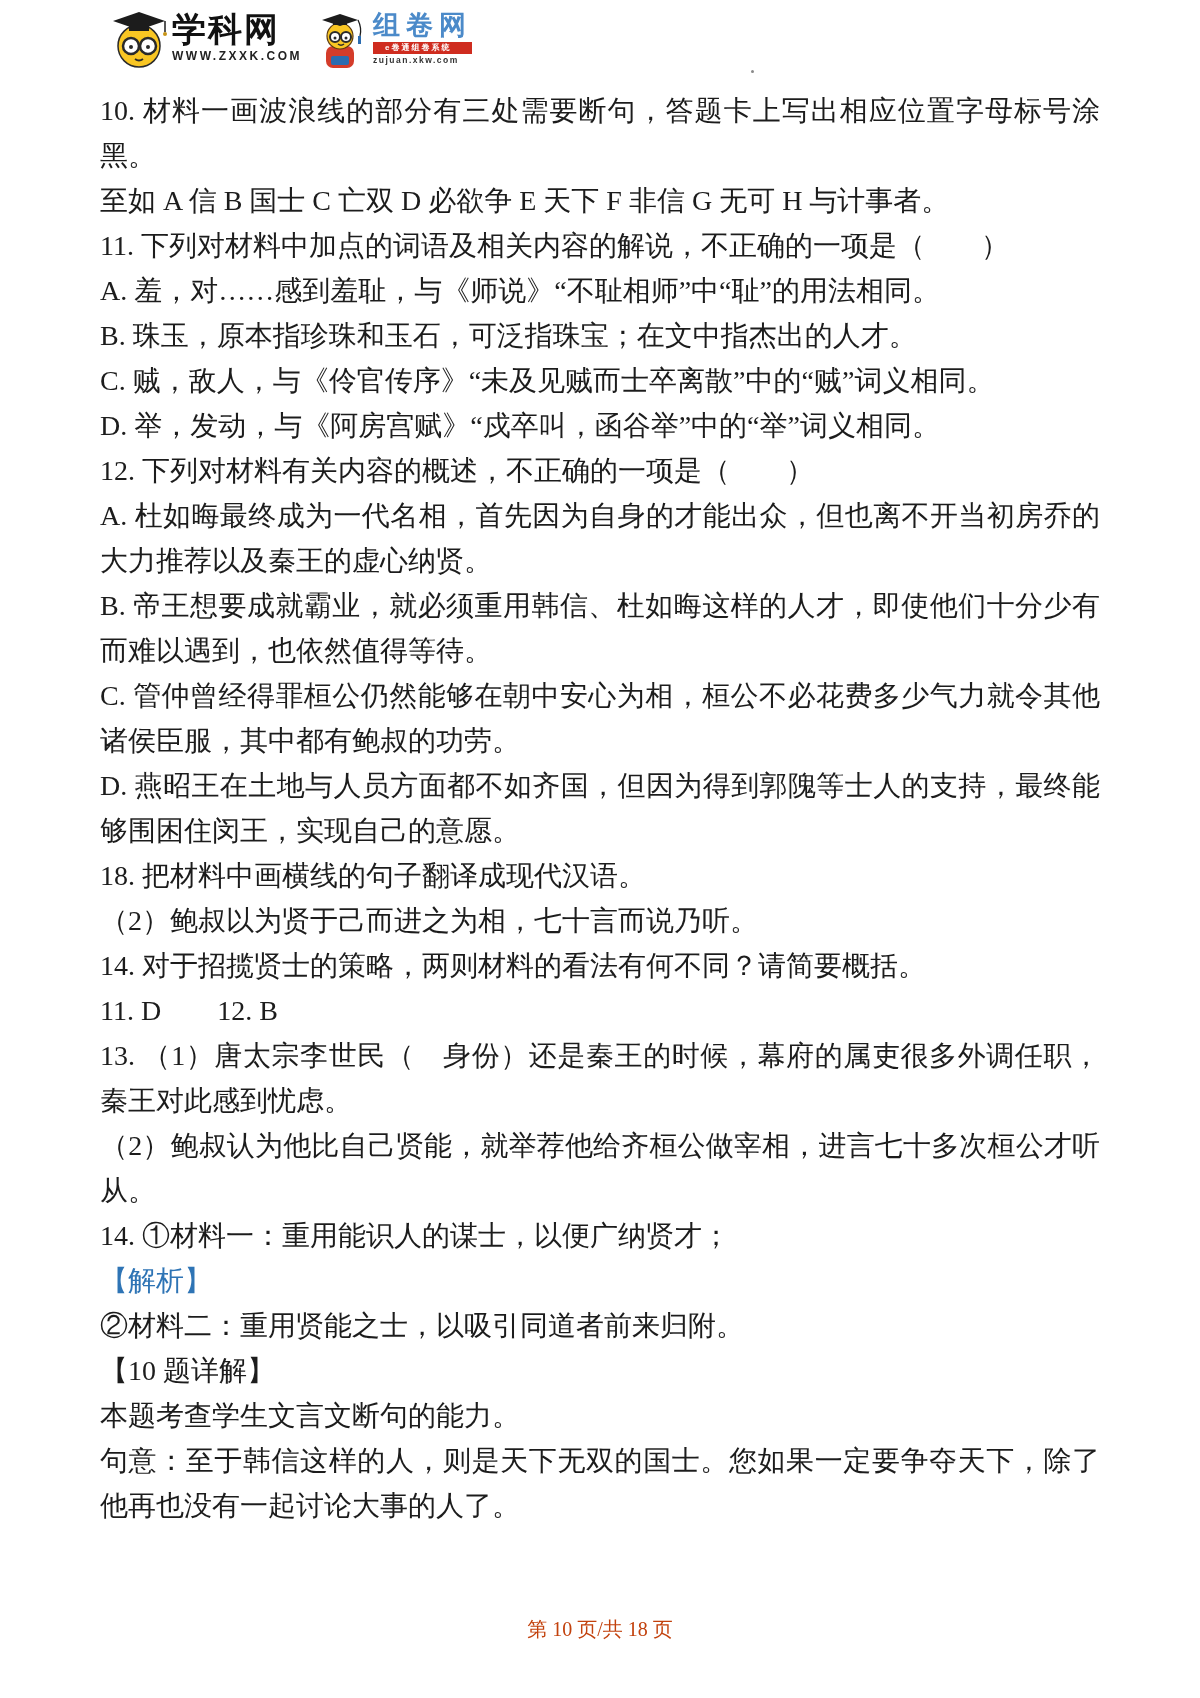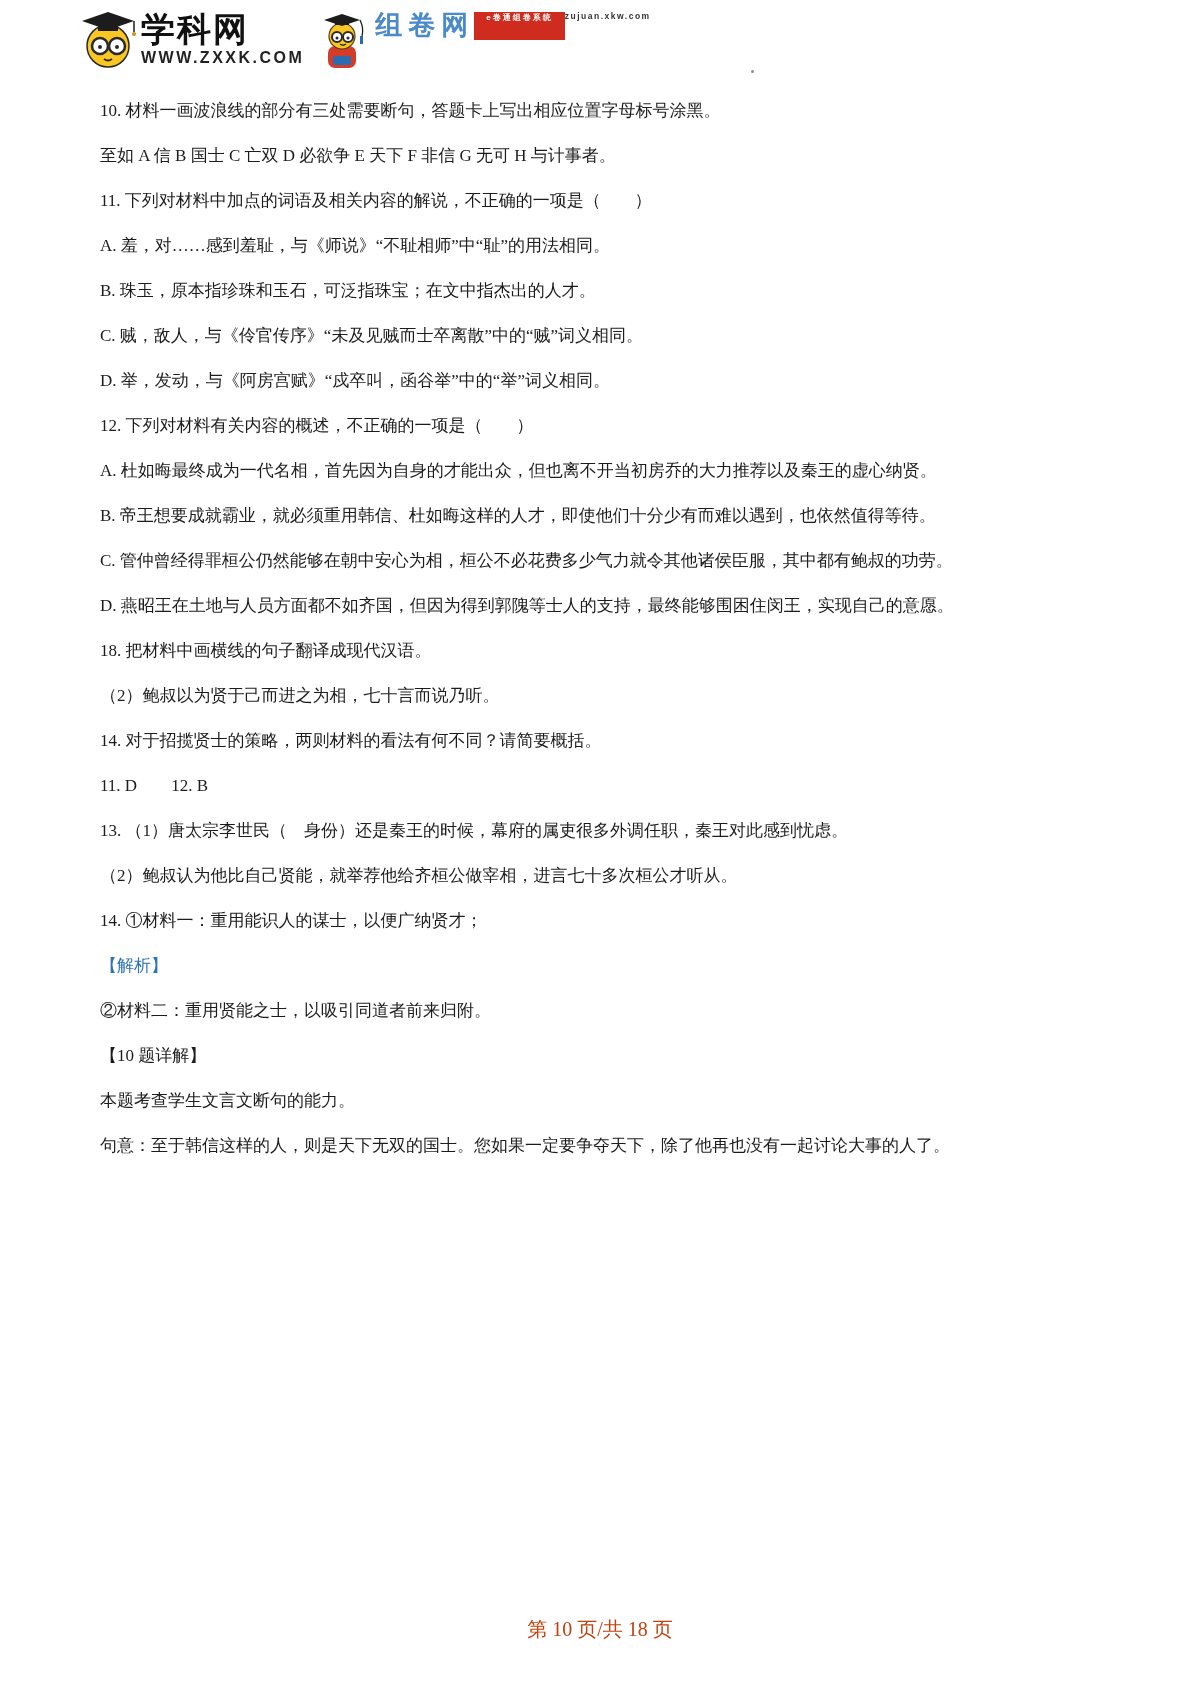--- a/index.html
+++ b/index.html
@@ -8,57 +8,57 @@
     width:1200px;height:1698px;
     background:#ffffff;
     margin:0 auto;
     overflow:hidden;
     font-family:"Liberation Serif","DejaVu Serif",serif;
     color:#1c1c1c;
   }
 
   
   .header{
-    position:absolute;top:10px;left:79px;
+    position:absolute;top:10px;left:110px;
     display:flex;align-items:flex-start;gap:16px;justify-content:center;
   }
   .logo{display:flex;align-items:flex-start;}
   .zxxk-text{margin-left:4px;}
   .zxxk-name{
     font-family:"Liberation Sans","DejaVu Sans",sans-serif;
     font-weight:bold;font-size:34px;line-height:38px;color:#111;
     letter-spacing:2px;
   }
   .zxxk-url{
     font-family:"Liberation Sans","DejaVu Sans",sans-serif;
-    font-weight:bold;font-size:16px;letter-spacing:2.5px;color:#222;
+    font-weight:bold;font-size:12px;letter-spacing:2.5px;color:#222;
     margin-top:1px;
   }
-  .zj-text{margin-left:5px;display:flex;flex-direction:row;}
+  .zj-text{margin-left:5px;display:flex;flex-direction:column;}
   .zj-name{
     font-family:"Liberation Sans","DejaVu Sans",sans-serif;
     font-weight:bold;font-size:27px;line-height:30px;
     color:#4b8ac9;letter-spacing:6px;
   }
   .zj-banner{
     margin-top:2px;background:#cf2c1f;color:#ffffff;
     font-family:"Liberation Sans","DejaVu Sans",sans-serif;
     font-size:8px;line-height:12px;letter-spacing:2px;
     padding:0 12px;font-weight:bold;white-space:nowrap;
   }
   .zj-url{
     font-family:"Liberation Sans","DejaVu Sans",sans-serif;
     font-weight:bold;font-size:8.5px;letter-spacing:1.5px;color:#333;
     margin-top:1px;
   }
 
   
   .main{
     position:absolute;top:88px;left:100px;width:1000px;
-    font-size:17px;line-height:45px;
+    font-size:28px;line-height:45px;
   }
   .line{margin:0;text-align:justify;}
   .blue-label{color:#2e74b5;}
   .after-label{padding-left:9px;}
 
   
   .footer{
     position:absolute;top:1616px;left:0;width:100%;
     text-align:center;font-size:20px;color:#c2410c;
   }

